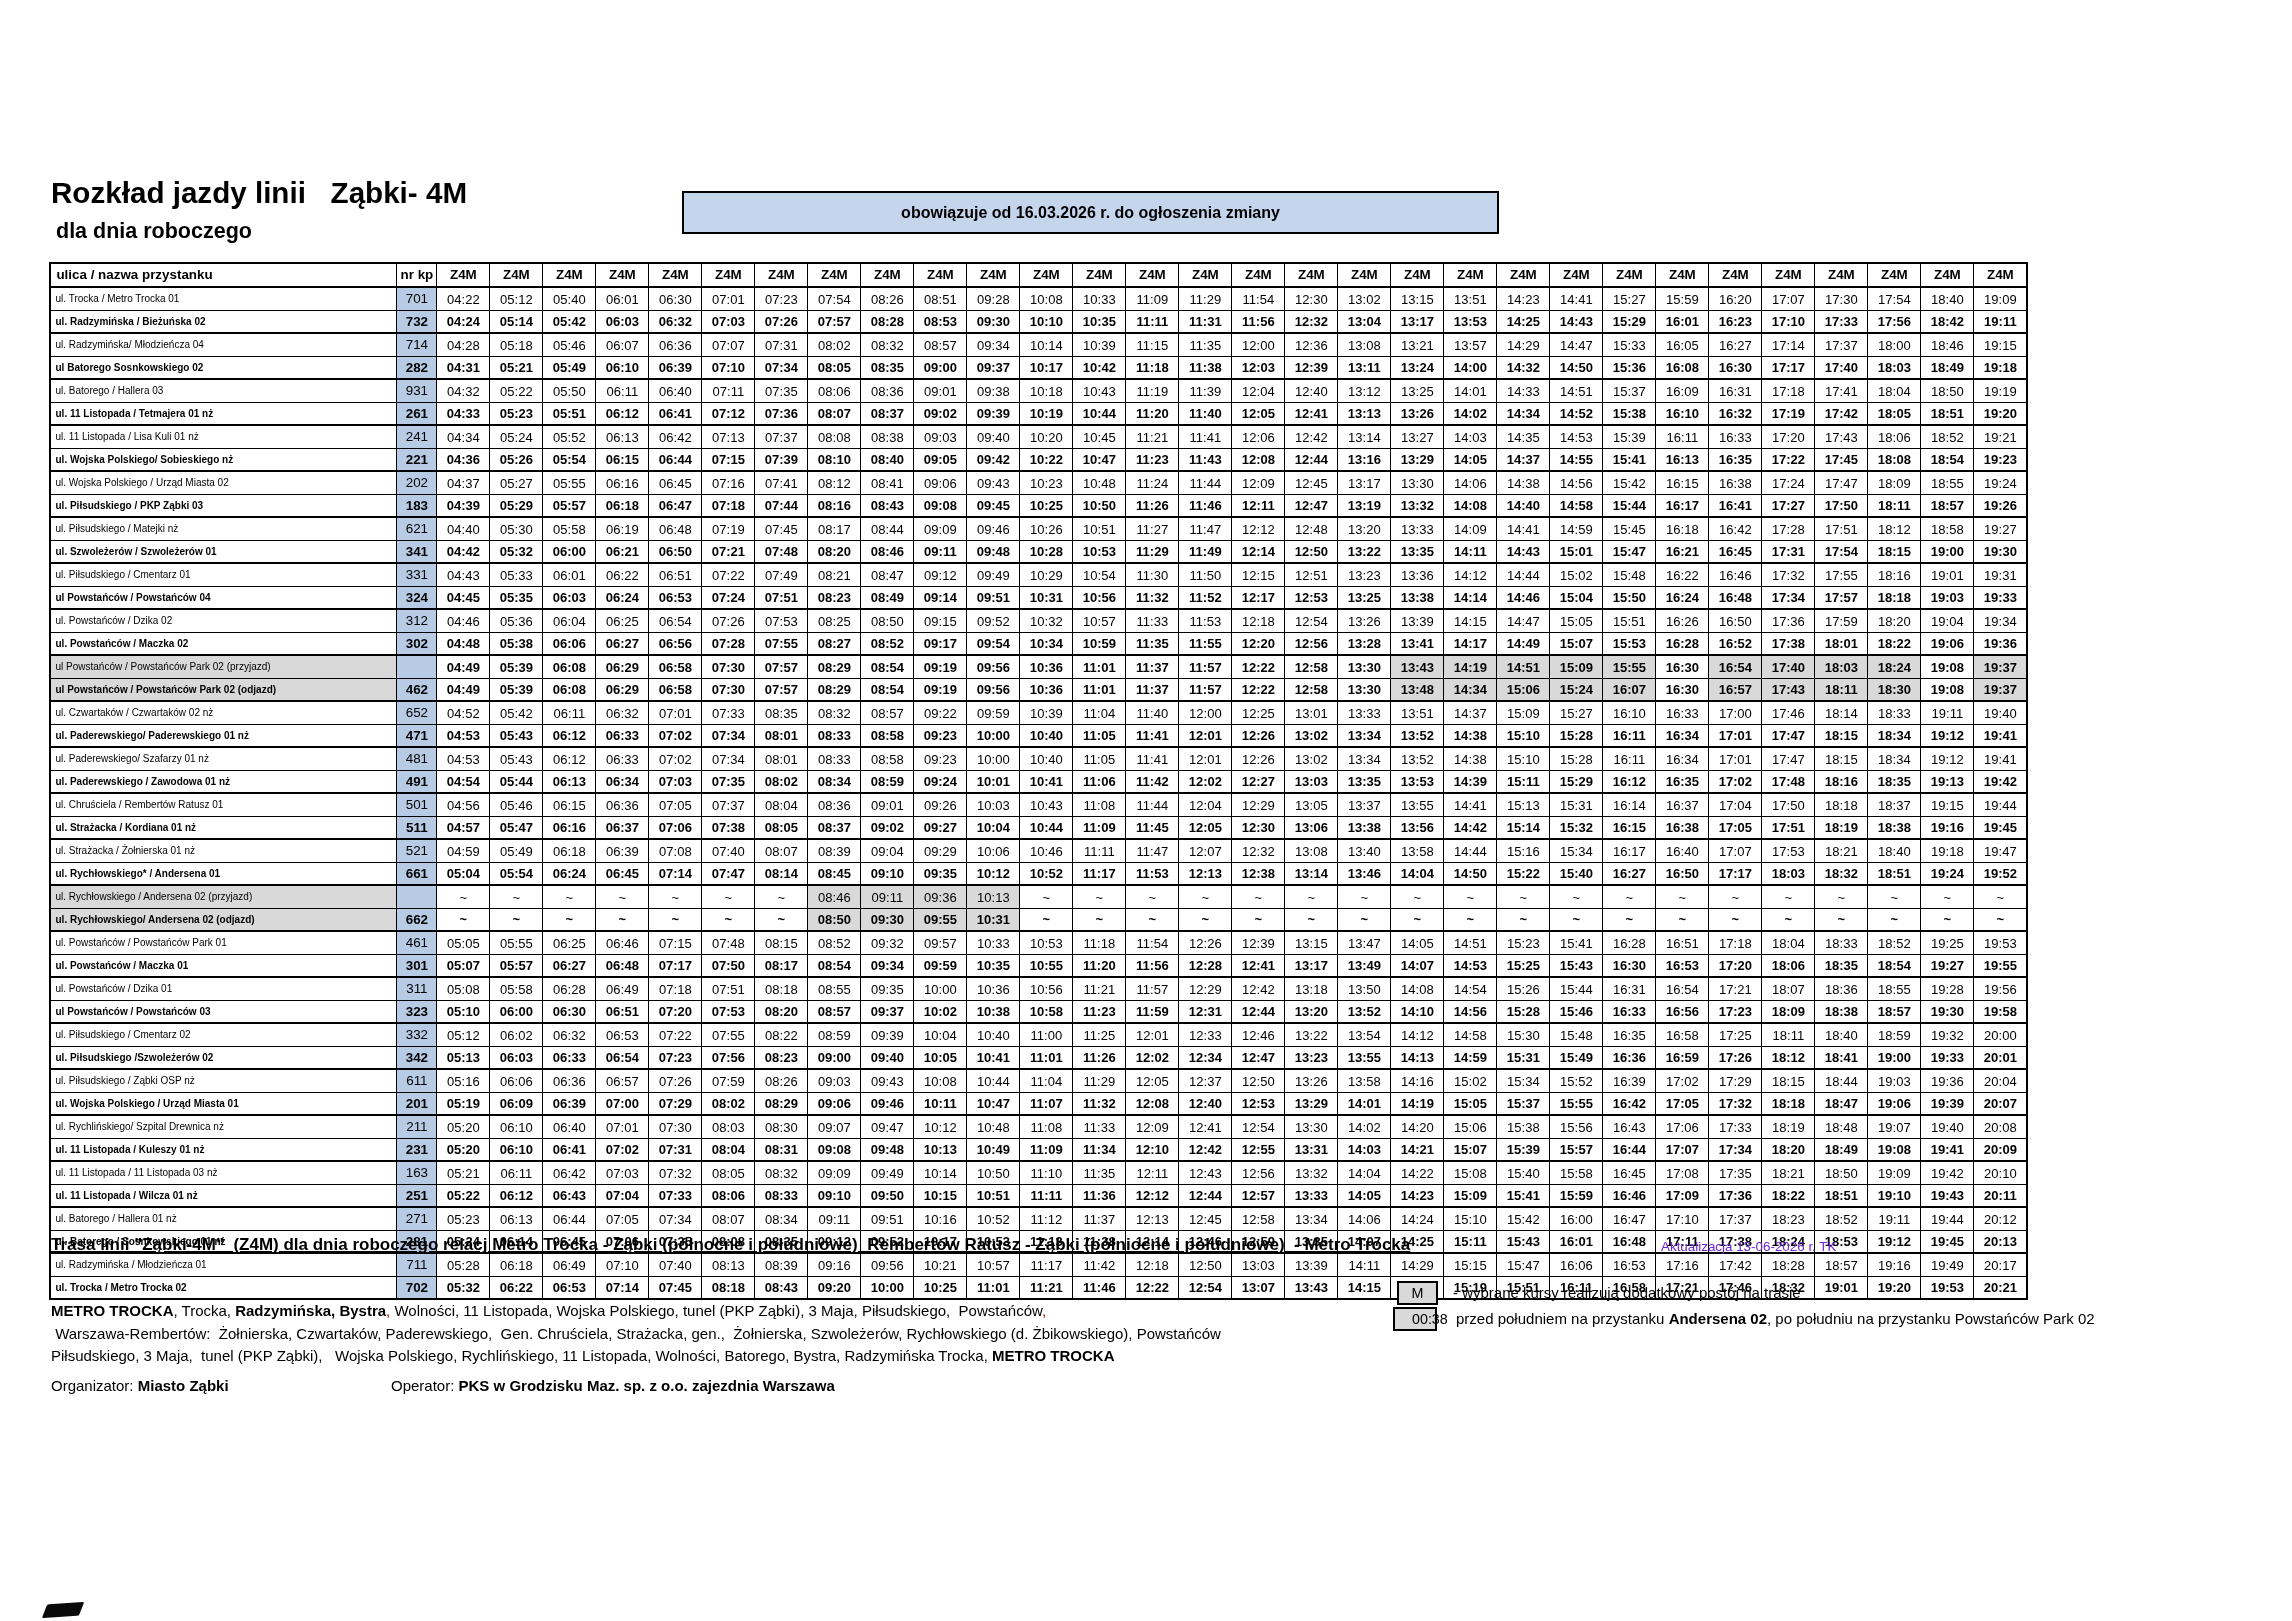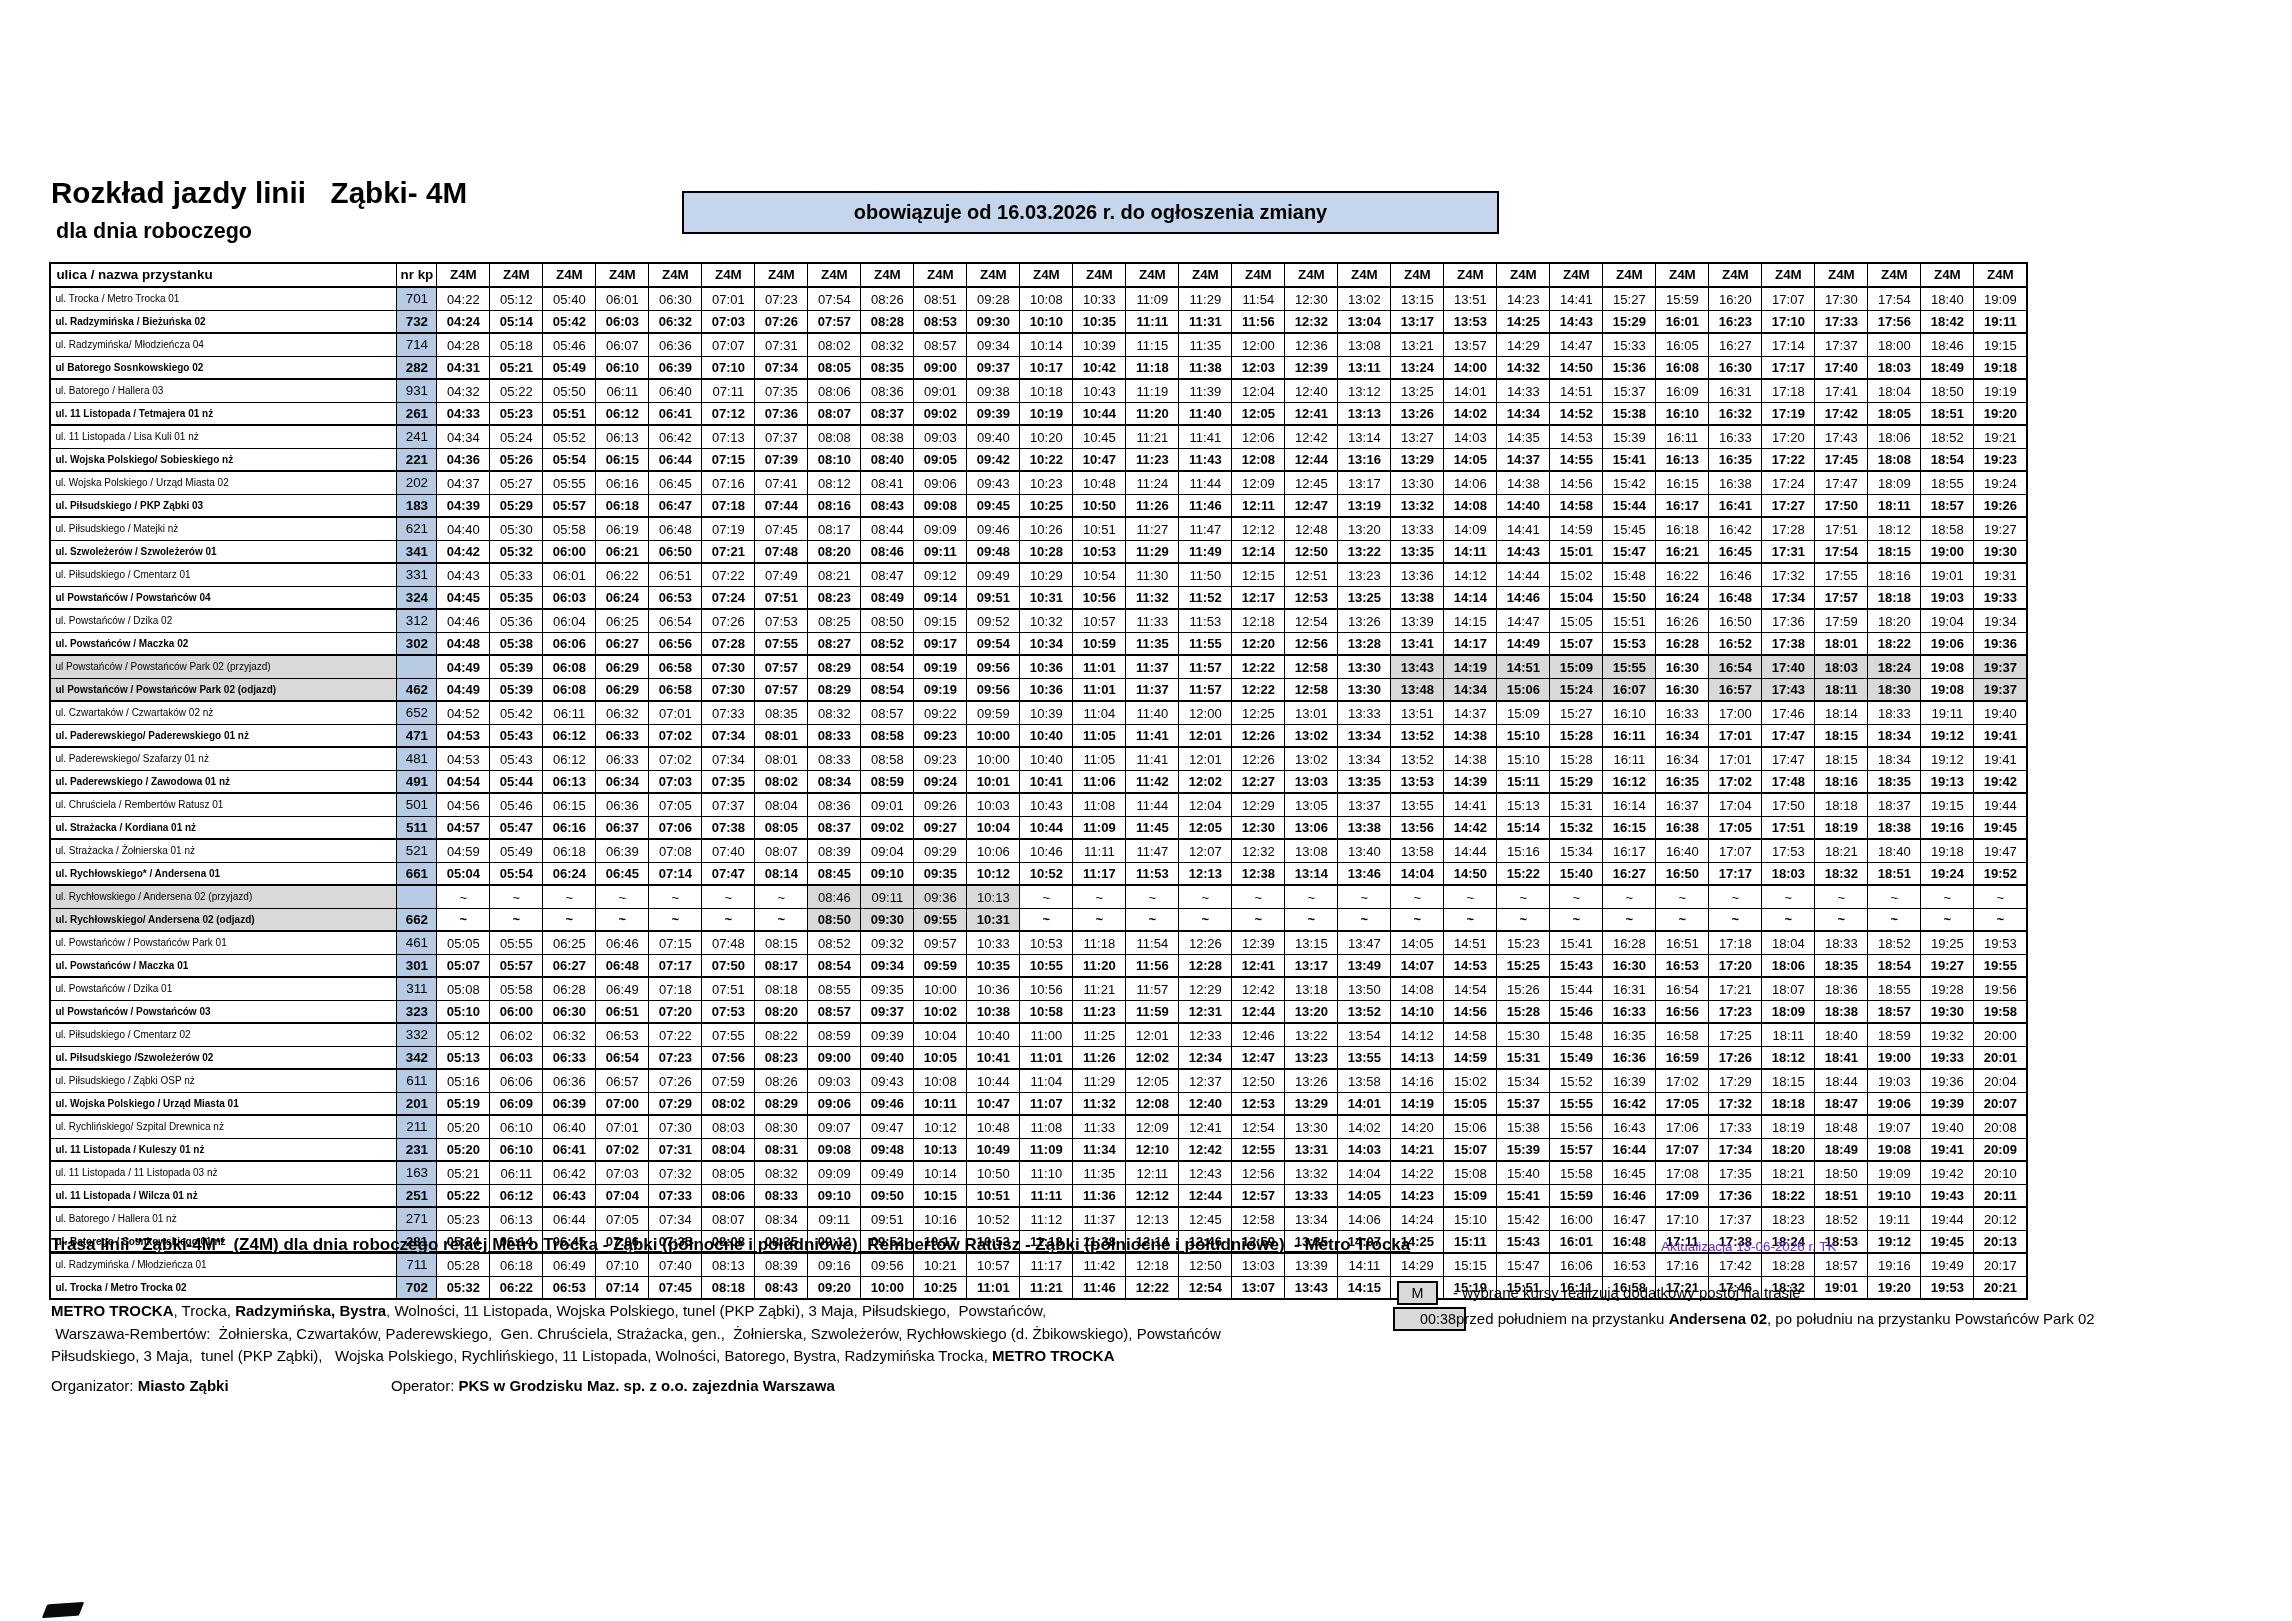--- a/index.html
+++ b/index.html
@@ -5,21 +5,21 @@
   html,body{margin:0;padding:0;}
   body{
     width:2293px;height:1622px;position:relative;background:#ffffff;
     font-family:"Liberation Sans", sans-serif;color:#000;
   }
   .title{position:absolute;left:51px;top:176px;font-size:29.6px;font-weight:700;white-space:pre;}
   .subtitle{position:absolute;left:56px;top:219px;font-size:21.5px;font-weight:700;}
   .validity{
     position:absolute;left:682px;top:191px;width:817px;height:43px;
     background:#c5d5ec;border:2.7px solid #000;box-sizing:border-box;
-    font-size:20px;font-weight:700;text-align:center;line-height:39px;
+    font-size:16px;font-weight:700;text-align:center;line-height:39px;
   }
   .timetable{
     position:absolute;left:49px;top:262px;border-collapse:collapse;table-layout:fixed;
     border:2.7px solid #000;
   }
   .timetable th,.timetable td{
     border:1.3px solid #000;padding:0;line-height:1;height:21.5px;overflow:hidden;
     font-size:13px;vertical-align:middle;
   }
   .timetable thead th{border-bottom:2.7px solid #000;height:22.4px;font-size:13.4px;font-weight:700;}
@@ -40,21 +40,21 @@
   .update-note{position:absolute;left:1661px;top:1239px;font-size:13.4px;color:#6d28d9;}
   .street-line{position:absolute;left:51px;font-size:15px;white-space:pre;margin-top:43px;}
   .l-metro{top:1259px;}
   .l-rembertow{top:1282px;}
   .l-pilsudskiego{top:1304px;}
   .legend-box{
     position:absolute;background:#d9d9d9;border:2.2px solid #000;box-sizing:border-box;
     text-align:center;font-size:14.3px;
   }
   .m-box{left:1397px;top:1281px;width:41px;height:24px;line-height:20.6px;}
-  .clock-box{left:1393px;top:1307px;width:73px;height:24px;line-height:20.6px;padding-left:17px;}
+  .clock-box{left:1393px;top:1307px;width:44px;height:24px;line-height:20.6px;padding-left:17px;}
   .legend-text{position:absolute;font-size:15px;white-space:pre;}
   .m-text{left:1453px;top:1284px;}
   .clock-text{left:1456px;top:1310px;}
   .credit{position:absolute;top:1377px;font-size:15px;white-space:pre;}
   .credit-org{left:51px;}
   .credit-op{left:391px;text-align:center;}
   .artifact{
     position:absolute;left:45px;top:1603px;width:36px;height:14.3px;background:#0a0a0a;
     transform:skewX(-25deg) rotate(-4deg);border-radius:1.8px;
   }

